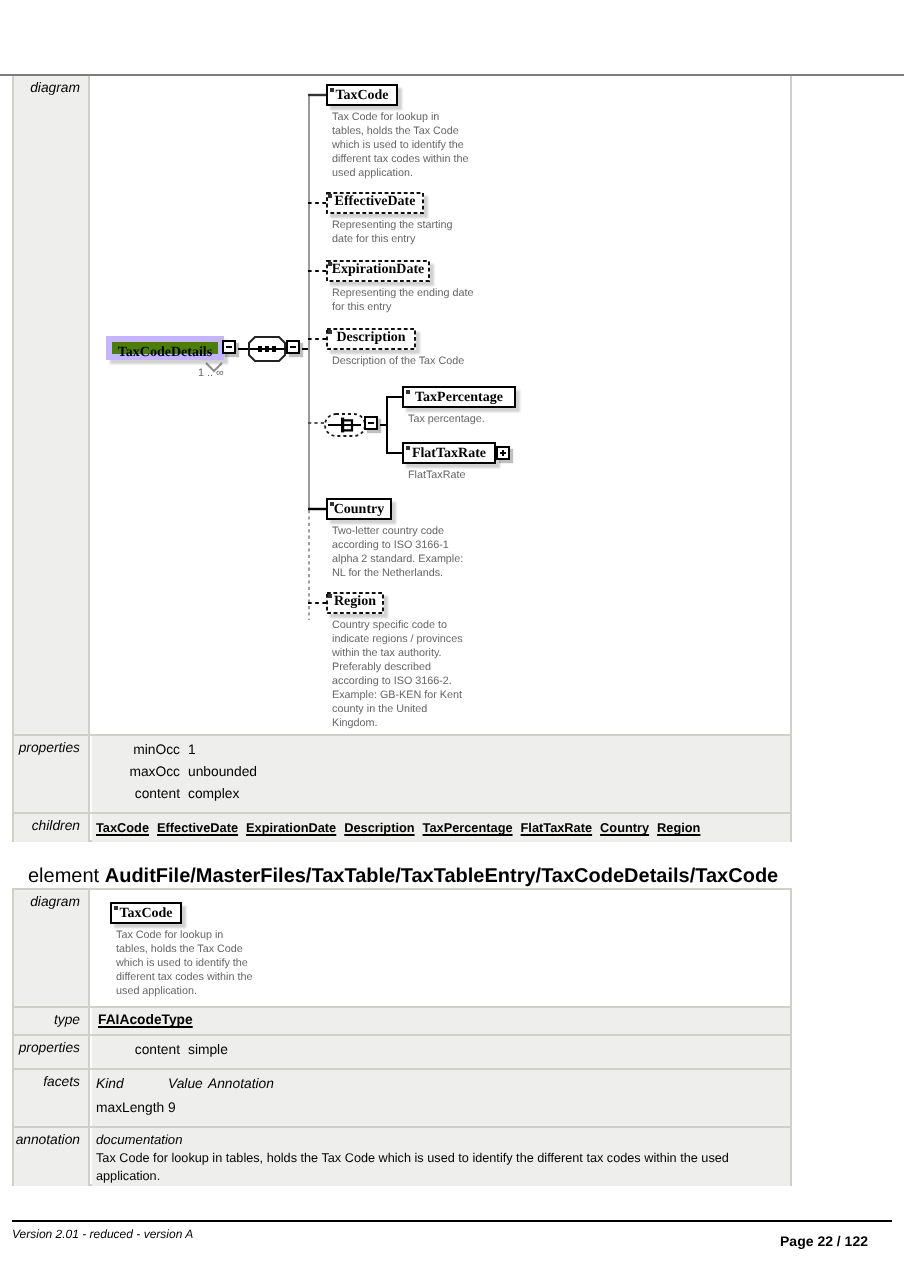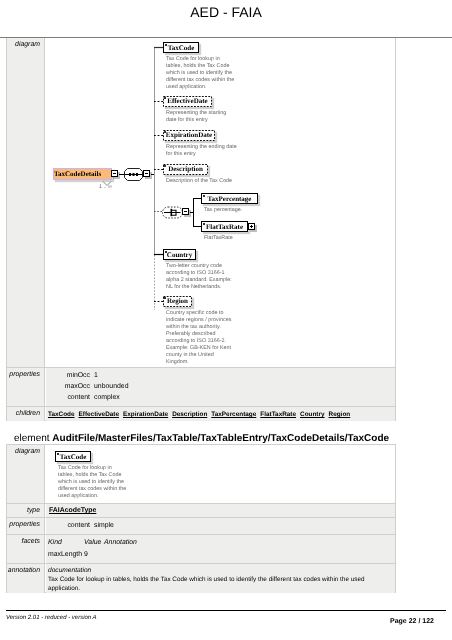--- a/index.html
+++ b/index.html
@@ -41,23 +41,23 @@
   .ebox .boxlabel{display:block;transform:translateY(-0.5px);}
   .edesc{position:absolute;font-family:"Liberation Sans",sans-serif;
          font-size:5.4px;line-height:7px;color:#666;}
   .conn{position:absolute;left:0;top:0;}
   .annodot{position:absolute;left:1px;top:0.5px;width:2px;height:2px;background:#333;}
   .expbtn{position:absolute;width:7px;height:7px;box-sizing:border-box;
           border:1px solid #000;background:#fff;
           box-shadow:1.5px 1.5px 0.5px rgba(0,0,0,0.25);}
   .expbtn i{position:absolute;left:1px;top:2px;width:3px;height:1px;background:#000;display:block;}
   .expbtn b{position:absolute;left:2px;top:1px;width:1px;height:3px;background:#000;display:block;}
-  .rootbox{position:absolute;box-sizing:border-box;background:#fdba74;border:1px solid #c4b5fd;
+  .rootbox{position:absolute;box-sizing:border-box;background:#4d7c0f;border:3px solid #c4b5fd;
            font-family:"Liberation Serif",serif;font-weight:bold;font-size:7px;
-           line-height:10px;white-space:nowrap;
+           line-height:10px;text-align:center;white-space:nowrap;
            box-shadow:2px 2px 1px rgba(0,0,0,0.18);}
   .occ{position:absolute;font-size:5.4px;color:#666;white-space:nowrap;}
 
   
   .proplist{position:relative;padding-top:4px;font-size:6.9px;}
   .prow{position:relative;height:10.8px;}
   .pname{position:absolute;left:0;width:44px;text-align:right;}
   .pval{position:absolute;left:48px;}
   .childlist{position:relative;padding:4px 0 0 2px;font-size:6.9px;}
   .childlist .xlink{font-size:6.4px;margin-right:3.6px;}
@@ -78,21 +78,20 @@
 
   
   .hr-bot{position:absolute;left:6px;top:610px;width:440px;height:1px;background:#000;}
   .foot-l{position:absolute;left:6px;top:615px;font-size:6px;font-style:italic;}
   .foot-r{position:absolute;right:18px;top:618px;font-size:7px;font-weight:bold;}
 </style>
 </head>
 <body>
 
 <div class="page">
-  <div class="doc-title">AED - FAIA</div>
   <div class="hr-top"></div>
 
   <div class="tbl" id="tbl1" style="top:38px;height:383px;">
     <div class="trow" style="height:330px;">
       <div class="lbl">
           <span>diagram</span>
         </div>
       <div class="cellw">
         <svg class="conn" width="351" height="328" viewBox="0 0 351 328">
 

